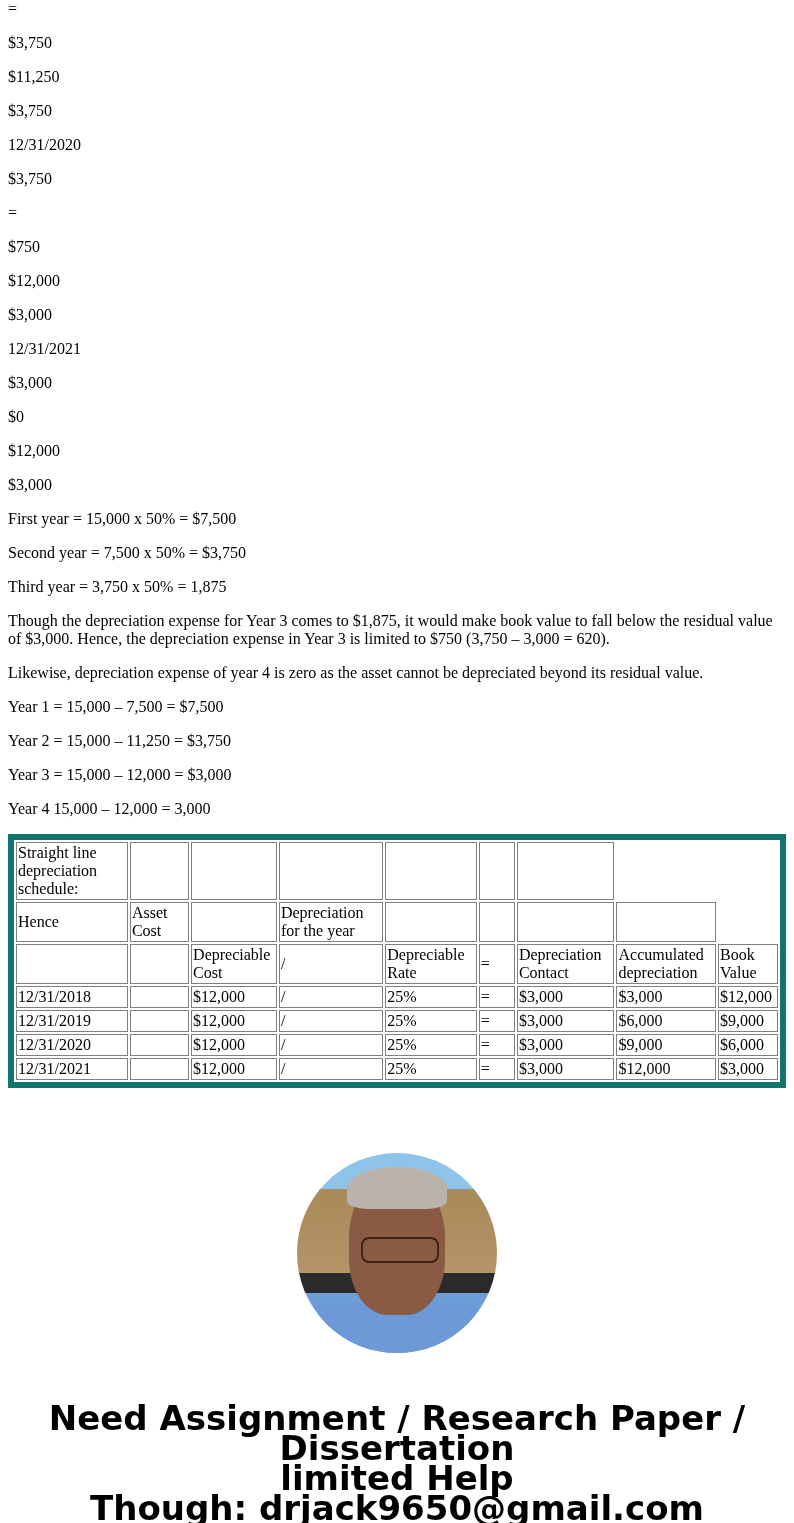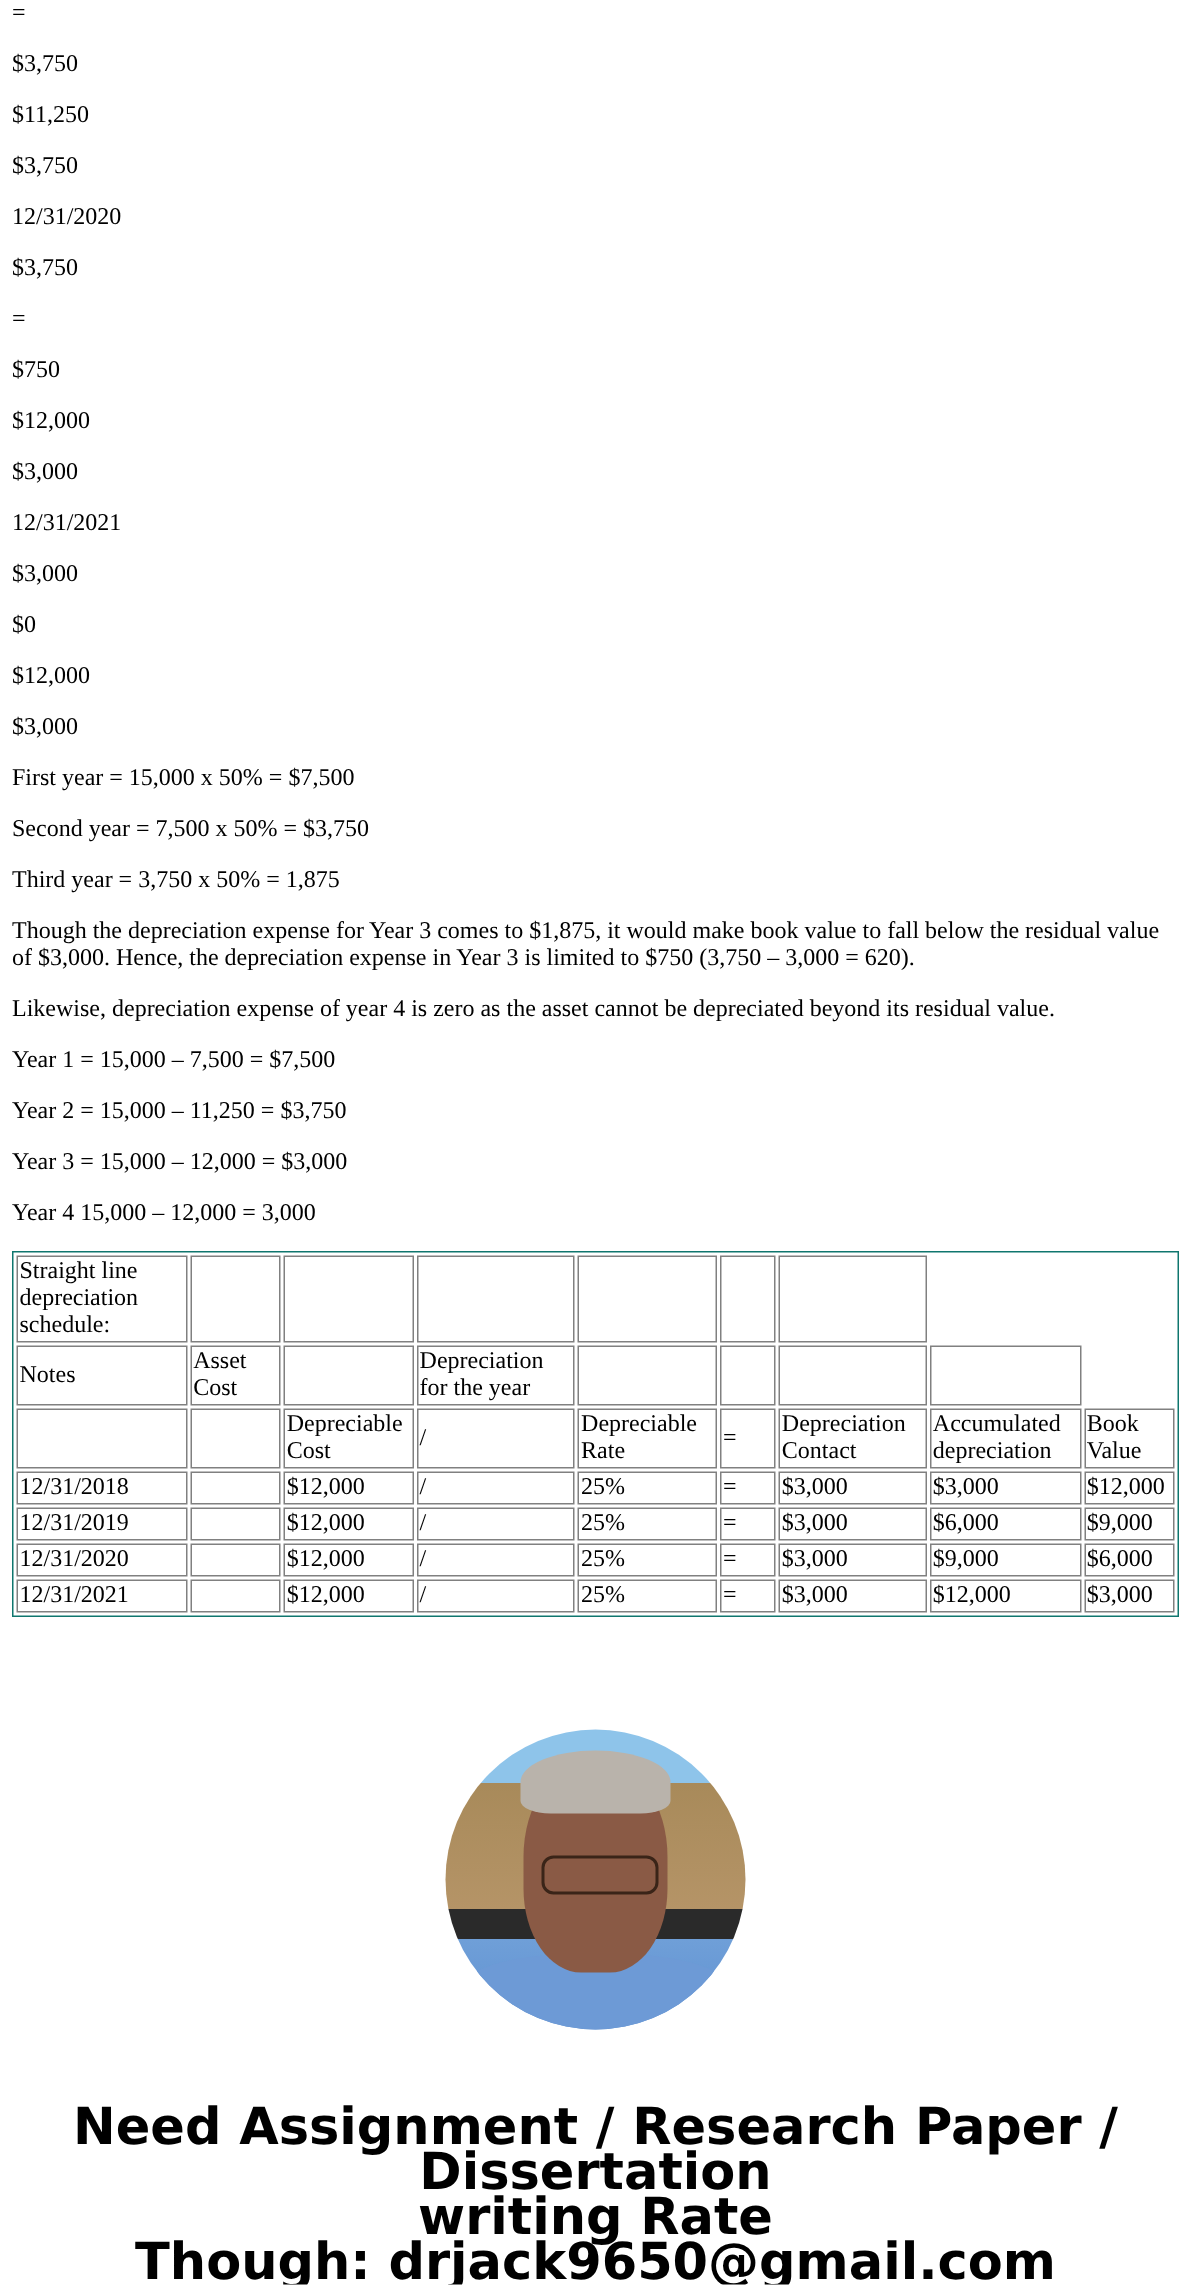--- a/index.html
+++ b/index.html
@@ -8,21 +8,21 @@
     height: 1523px;
     overflow: hidden;
     position: relative;
     font-family: "Liberation Serif", "DejaVu Serif", serif;
     font-size: 16px;
     color: #000;
   }
   .content { position: absolute; left: 8px; top: -16px; width: 778px; }
   .para { margin: 16px 0; line-height: 18px; }
   table.sched {
-    border: 1px solid #0f766e;
+    border: 6px solid #0f766e;
     border-collapse: separate;
     border-spacing: 2px;
     width: 778px;
     margin-top: 16px;
     font-size: 16px;
     line-height: 18px;
   }
   table.sched td {
     border: 1px solid #808080;
     padding: 1px;
@@ -112,21 +112,21 @@
       <td></td>
           <td></td>
           <td></td>
       <td></td>
           <td></td>
           <td></td>
       <td class="nob"></td>
           <td class="nob"></td>
     </tr>
     <tr style="height:38px">
-      <td>Notes</td>
+      <td>Hence</td>
       <td>Asset Cost</td>
       <td></td>
       <td>Depreciation for the year</td>
       <td></td>
           <td></td>
           <td></td>
           <td></td>
       <td class="nob"></td>
     </tr>
     <tr style="height:38px">
@@ -190,15 +190,15 @@
 
 <div class="avatar-wrap">
   <div class="shirt"></div>
   <div class="face"></div>
   <div class="hair"></div>
   <div class="glasses"></div>
 </div>
 
 <div class="footer">
   <div>Need Assignment / Research Paper / Dissertation</div>
-  <div>writing Rate</div>
+  <div>limited Help</div>
   <div>Though: drjack9650@gmail.com</div>
 </div>
 
 </body></html>

